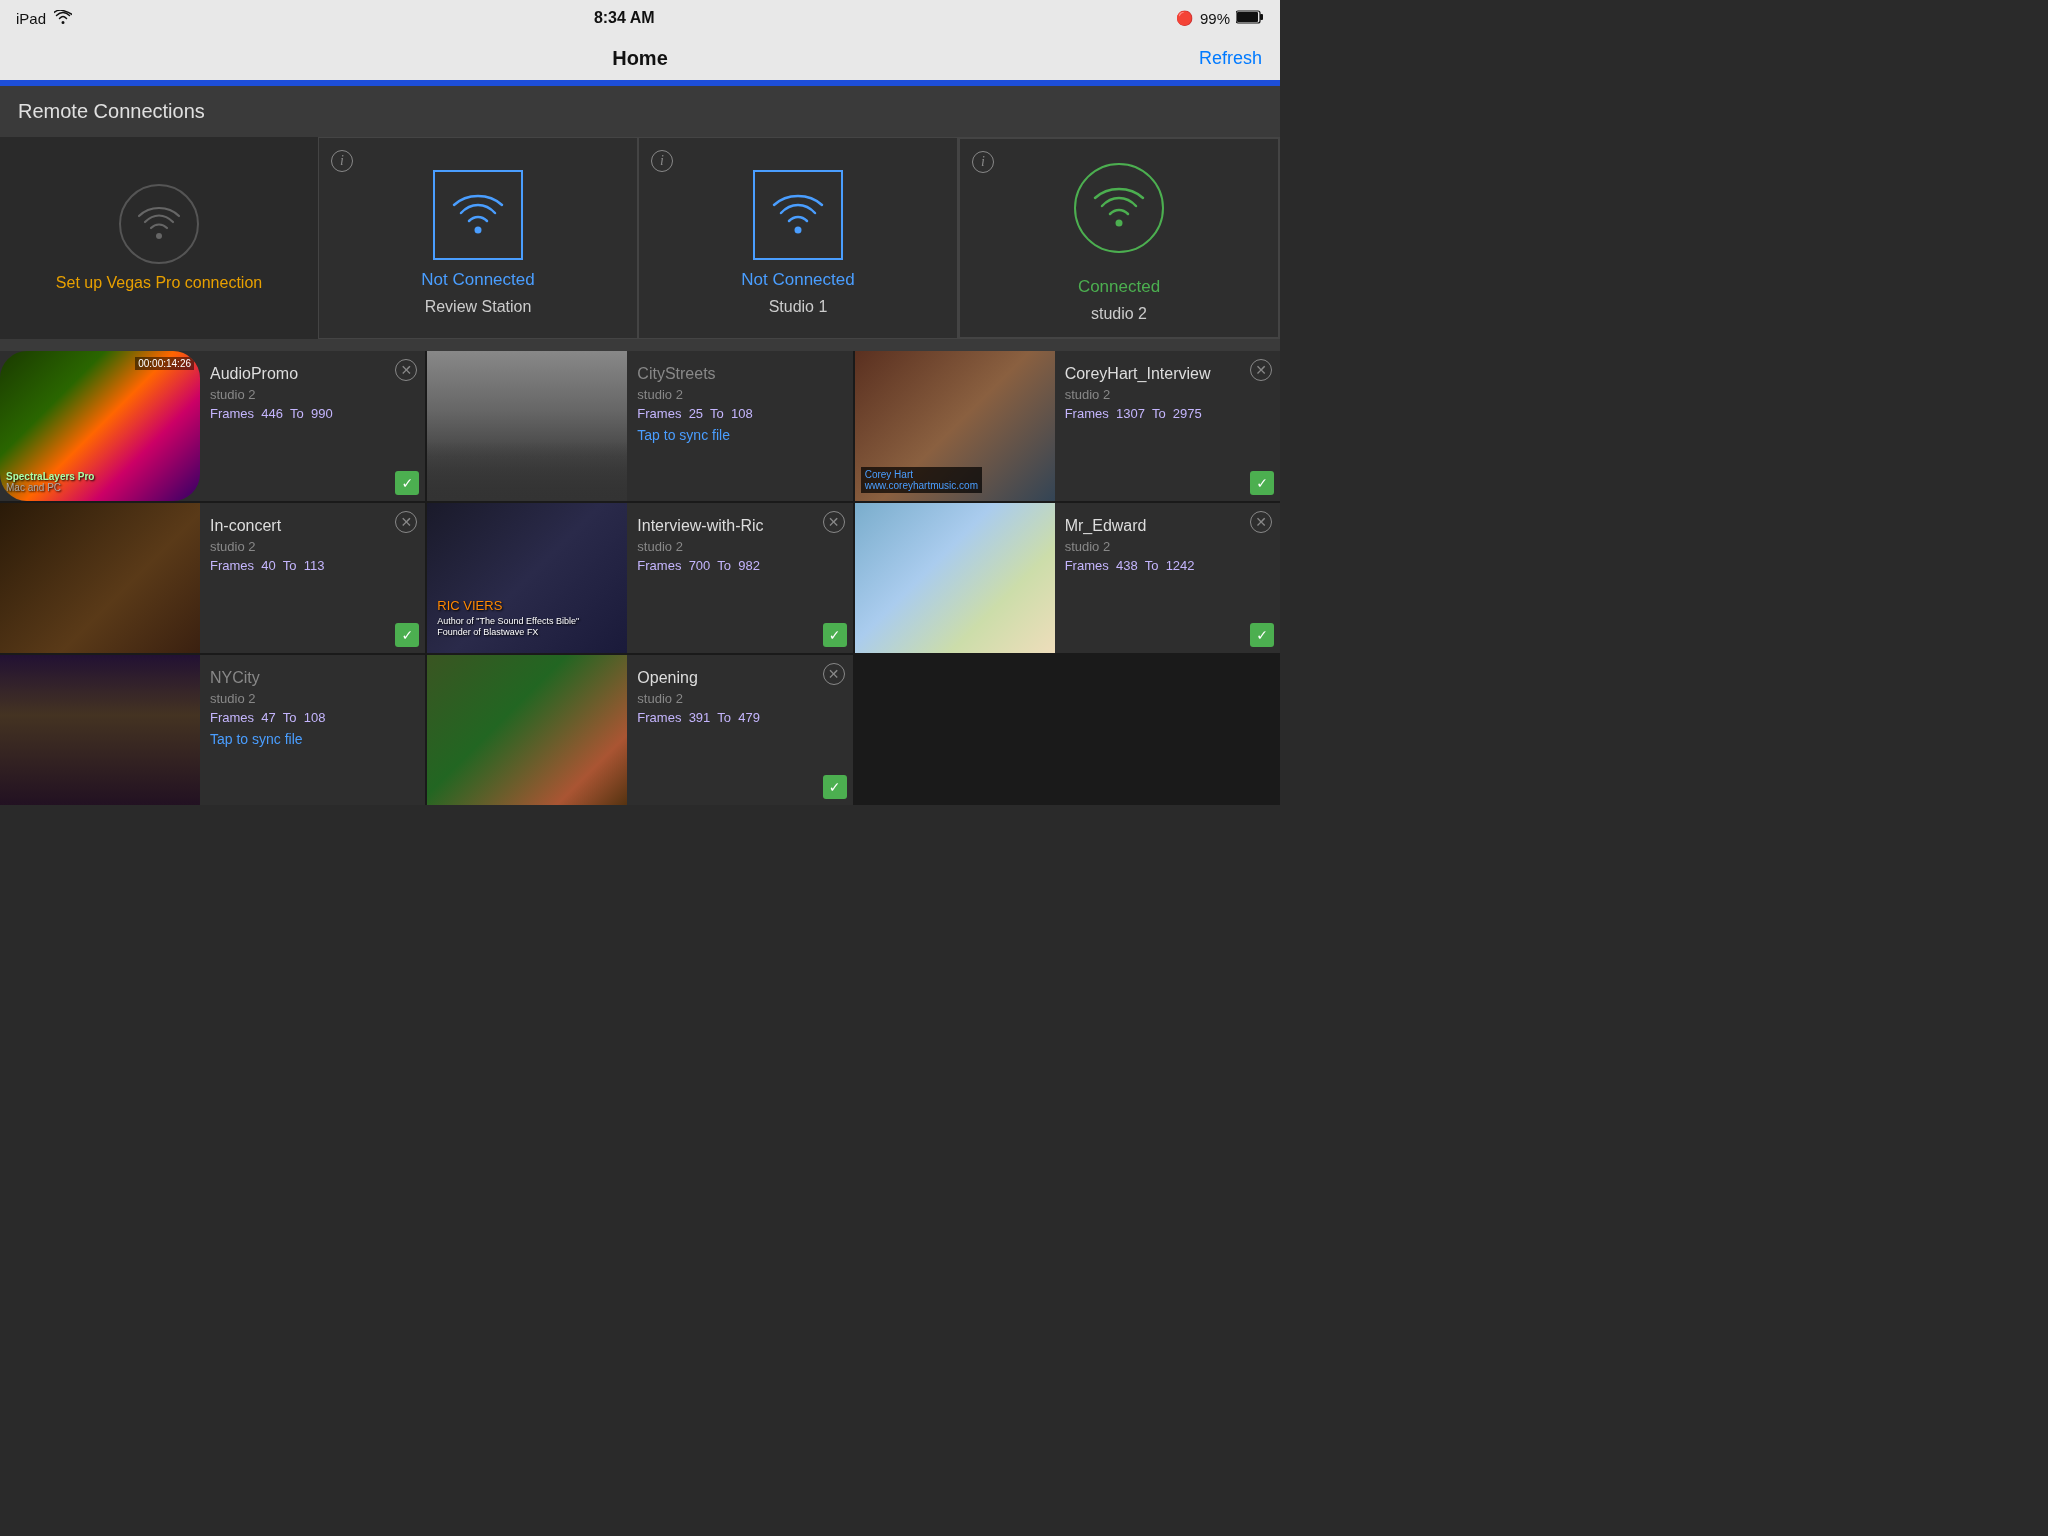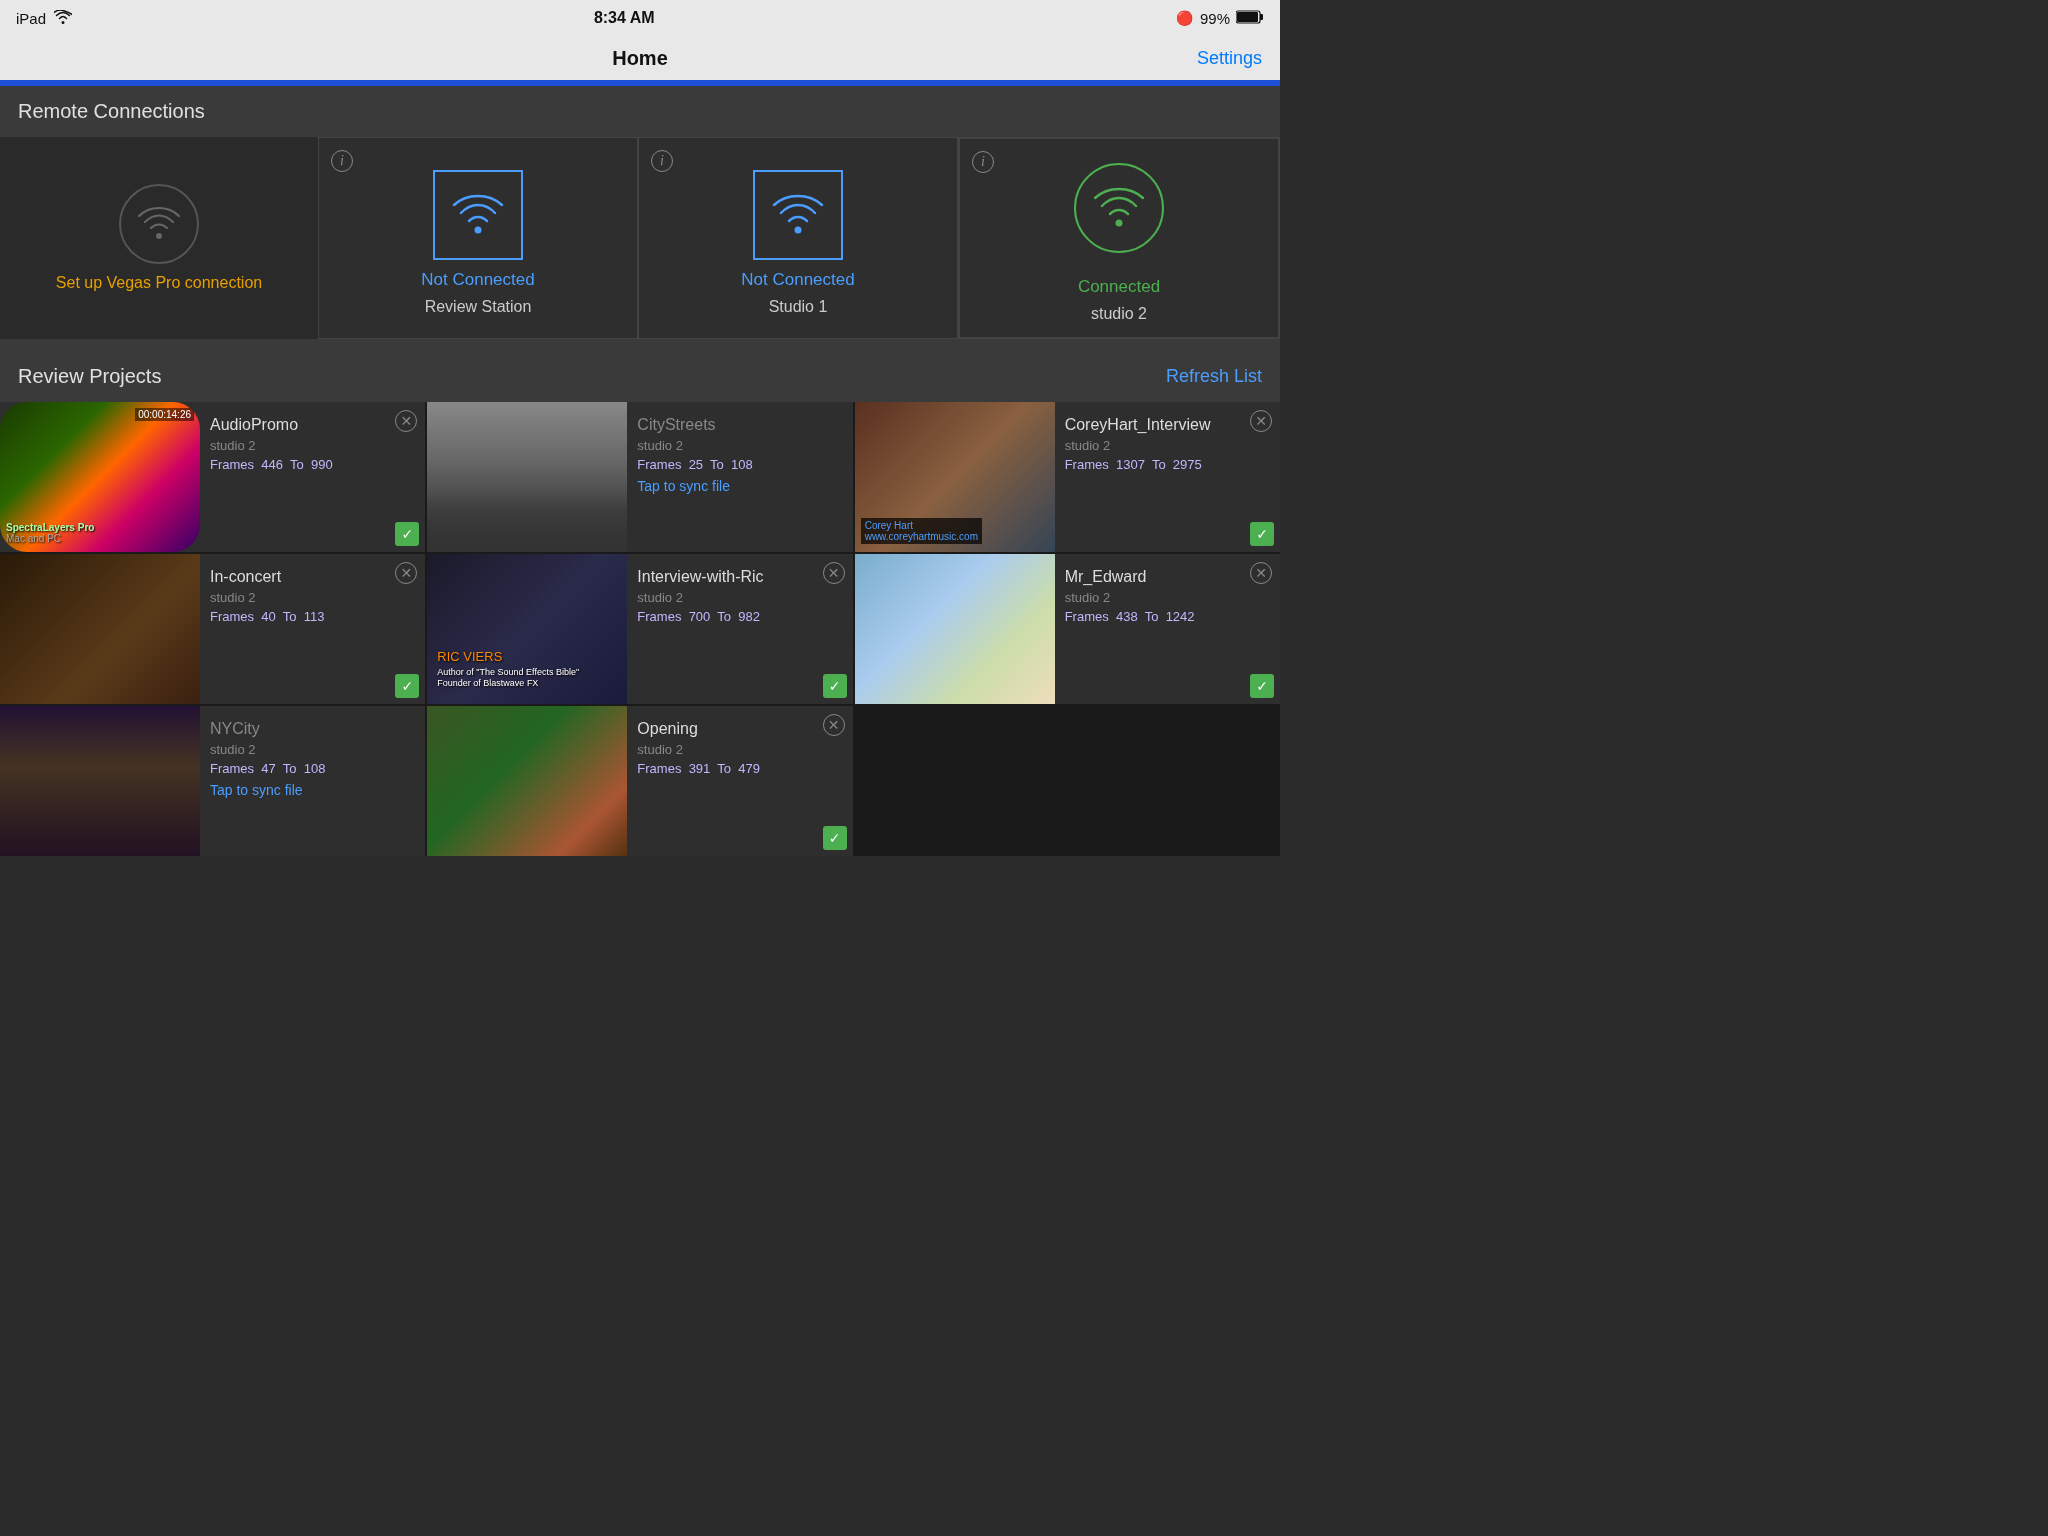--- a/index.html
+++ b/index.html
@@ -345,21 +345,21 @@
         <rect x="0" y="1" width="24" height="12" rx="2" fill="none" stroke="#111" stroke-width="1.2"></rect>
         <rect x="1" y="2" width="21" height="10" rx="1" fill="#111"></rect>
         <rect x="24" y="4" width="3" height="6" rx="1" fill="#111"></rect>
       </svg>
     </span>
   </div>
 </div>
 
 <div class="nav-bar">
   <span class="nav-title">Home</span>
-  <span class="nav-settings">Settings</span>
+  <span class="nav-settings">Refresh</span>
 </div>
 
 <div class="remote-connections-section">
   <div class="section-header">
     <span>Remote Connections</span>
   </div>
   <div class="connections-row">
 
     <div class="connection-card">
       <div class="wifi-circle-inactive">
@@ -412,24 +412,20 @@
         </svg>
       </div>
       <div class="connection-status-yes">Connected</div>
       <div class="connection-name">studio 2</div>
     </div>
 
   </div>
 </div>
 
 <div class="projects-section">
-  <div class="section-header">
-    <span>Review Projects</span>
-    <span class="refresh-btn">Refresh List</span>
-  </div>
 
   <div class="projects-grid">
 
     <div class="project-card">
       <div class="project-thumb thumb-audiopromo">
         <span class="thumb-timecode">00:00:14:26</span>
         <div style="position:absolute;bottom:8px;left:6px;color:#aaffaa;font-size:10px;font-weight:bold;text-shadow:1px 1px 2px #000;">SpectraLayers Pro<br><span style="color:#aaa;font-weight:normal;">Mac and PC</span></div>
       </div>
       <div class="project-info">
         <div class="close-btn">✕</div>

